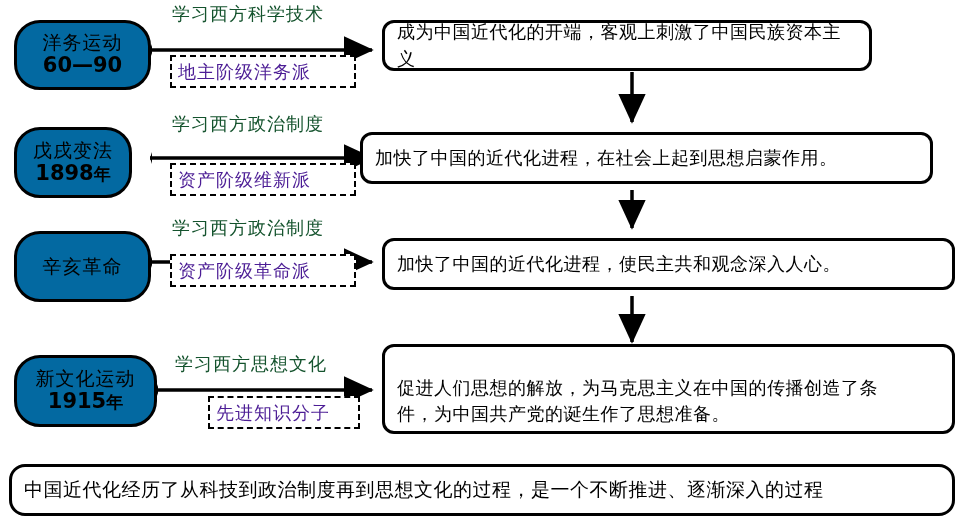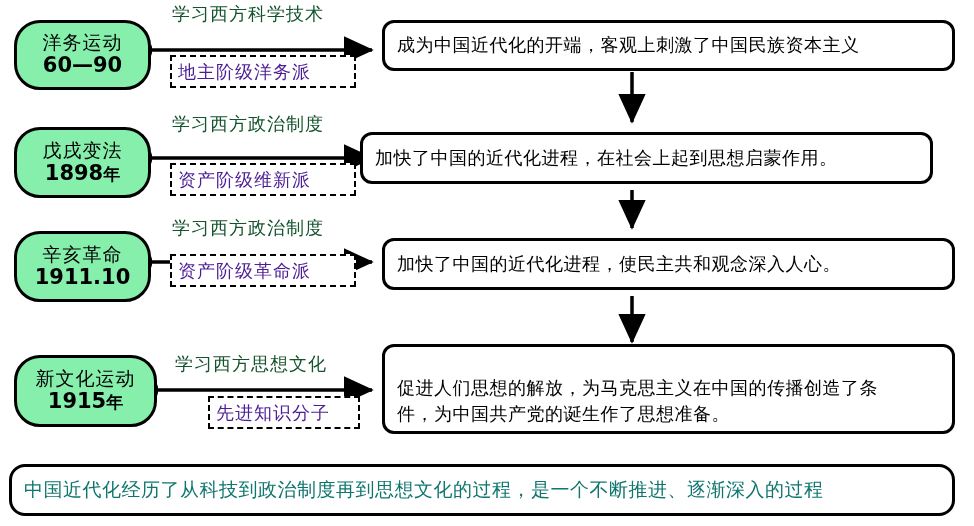--- a/index.html
+++ b/index.html
@@ -13,21 +13,21 @@
     height:526px;
     background:#ffffff;
     overflow:hidden;
   }
 
   
   .stage-box{
     position:absolute;
     border:3px solid #000;
     border-radius:26px;
-    background:#86efac;
+    background:#0369a1;
     display:flex;
     flex-direction:column;
     align-items:center;
     justify-content:center;
     box-sizing:border-box;
     line-height:1.12;
   }
   .stage-name{
     font-size:19px;
     letter-spacing:1px;
@@ -106,21 +106,21 @@
     border:3px solid #000;
     border-radius:16px;
     background:#fff;
     box-sizing:border-box;
     display:flex;
     align-items:center;
     padding-left:12px;
   }
   .summary-text{
     font-size:19px;
-    color:#0f766e;
+    color:#000000;
     letter-spacing:0.5px;
     white-space:nowrap;
   }
 </style>
 </head>
 <body>
 
 <div id="canvas">
 
   <svg id="wires" viewBox="0 0 974 526">
@@ -159,39 +159,38 @@
   </svg>
 
   <div class="stage-box" style="left:14px;top:20px;width:137px;height:70px;">
     <div class="stage-name">洋务运动</div>
     <div class="stage-date"><span>60—90</span><span class="suffix"></span></div>
   </div>
   <div class="conn-label" style="left:172px;top:2px;">学习西方科学技术</div>
   <div class="dashed-box" style="left:170px;top:55px;width:186px;height:33px;">
     <span class="dashed-text">地主阶级洋务派</span>
   </div>
-  <div class="result-box" style="left:382px;top:20px;width:573px;height:51px;">
+  <div class="result-box" style="left:382px;top:20px;width:490px;height:51px;">
     <span class="result-text">成为中国近代化的开端，客观上刺激了中国民族资本主义</span>
   </div>
 
-  <div class="stage-box" style="left:14px;top:127px;width:137px;height:71px;">
+  <div class="stage-box" style="left:14px;top:127px;width:118px;height:71px;">
     <div class="stage-name">戊戌变法</div>
     <div class="stage-date"><span>1898</span><span class="suffix">年</span></div>
   </div>
   <div class="conn-label" style="left:172px;top:112px;">学习西方政治制度</div>
   <div class="dashed-box" style="left:170px;top:163px;width:186px;height:33px;">
     <span class="dashed-text">资产阶级维新派</span>
   </div>
   <div class="result-box" style="left:360px;top:132px;width:573px;height:52px;">
     <span class="result-text">加快了中国的近代化进程，在社会上起到思想启蒙作用。</span>
   </div>
 
   <div class="stage-box" style="left:14px;top:231px;width:137px;height:71px;">
     <div class="stage-name">辛亥革命</div>
-    <div class="stage-date"><span>1911.10</span><span class="suffix"></span></div>
   </div>
   <div class="conn-label" style="left:172px;top:216px;">学习西方政治制度</div>
   <div class="dashed-box" style="left:170px;top:254px;width:186px;height:33px;">
     <span class="dashed-text">资产阶级革命派</span>
   </div>
   <div class="result-box" style="left:382px;top:238px;width:573px;height:52px;">
     <span class="result-text">加快了中国的近代化进程，使民主共和观念深入人心。</span>
   </div>
 
   <div class="stage-box" style="left:14px;top:355px;width:143px;height:72px;">

